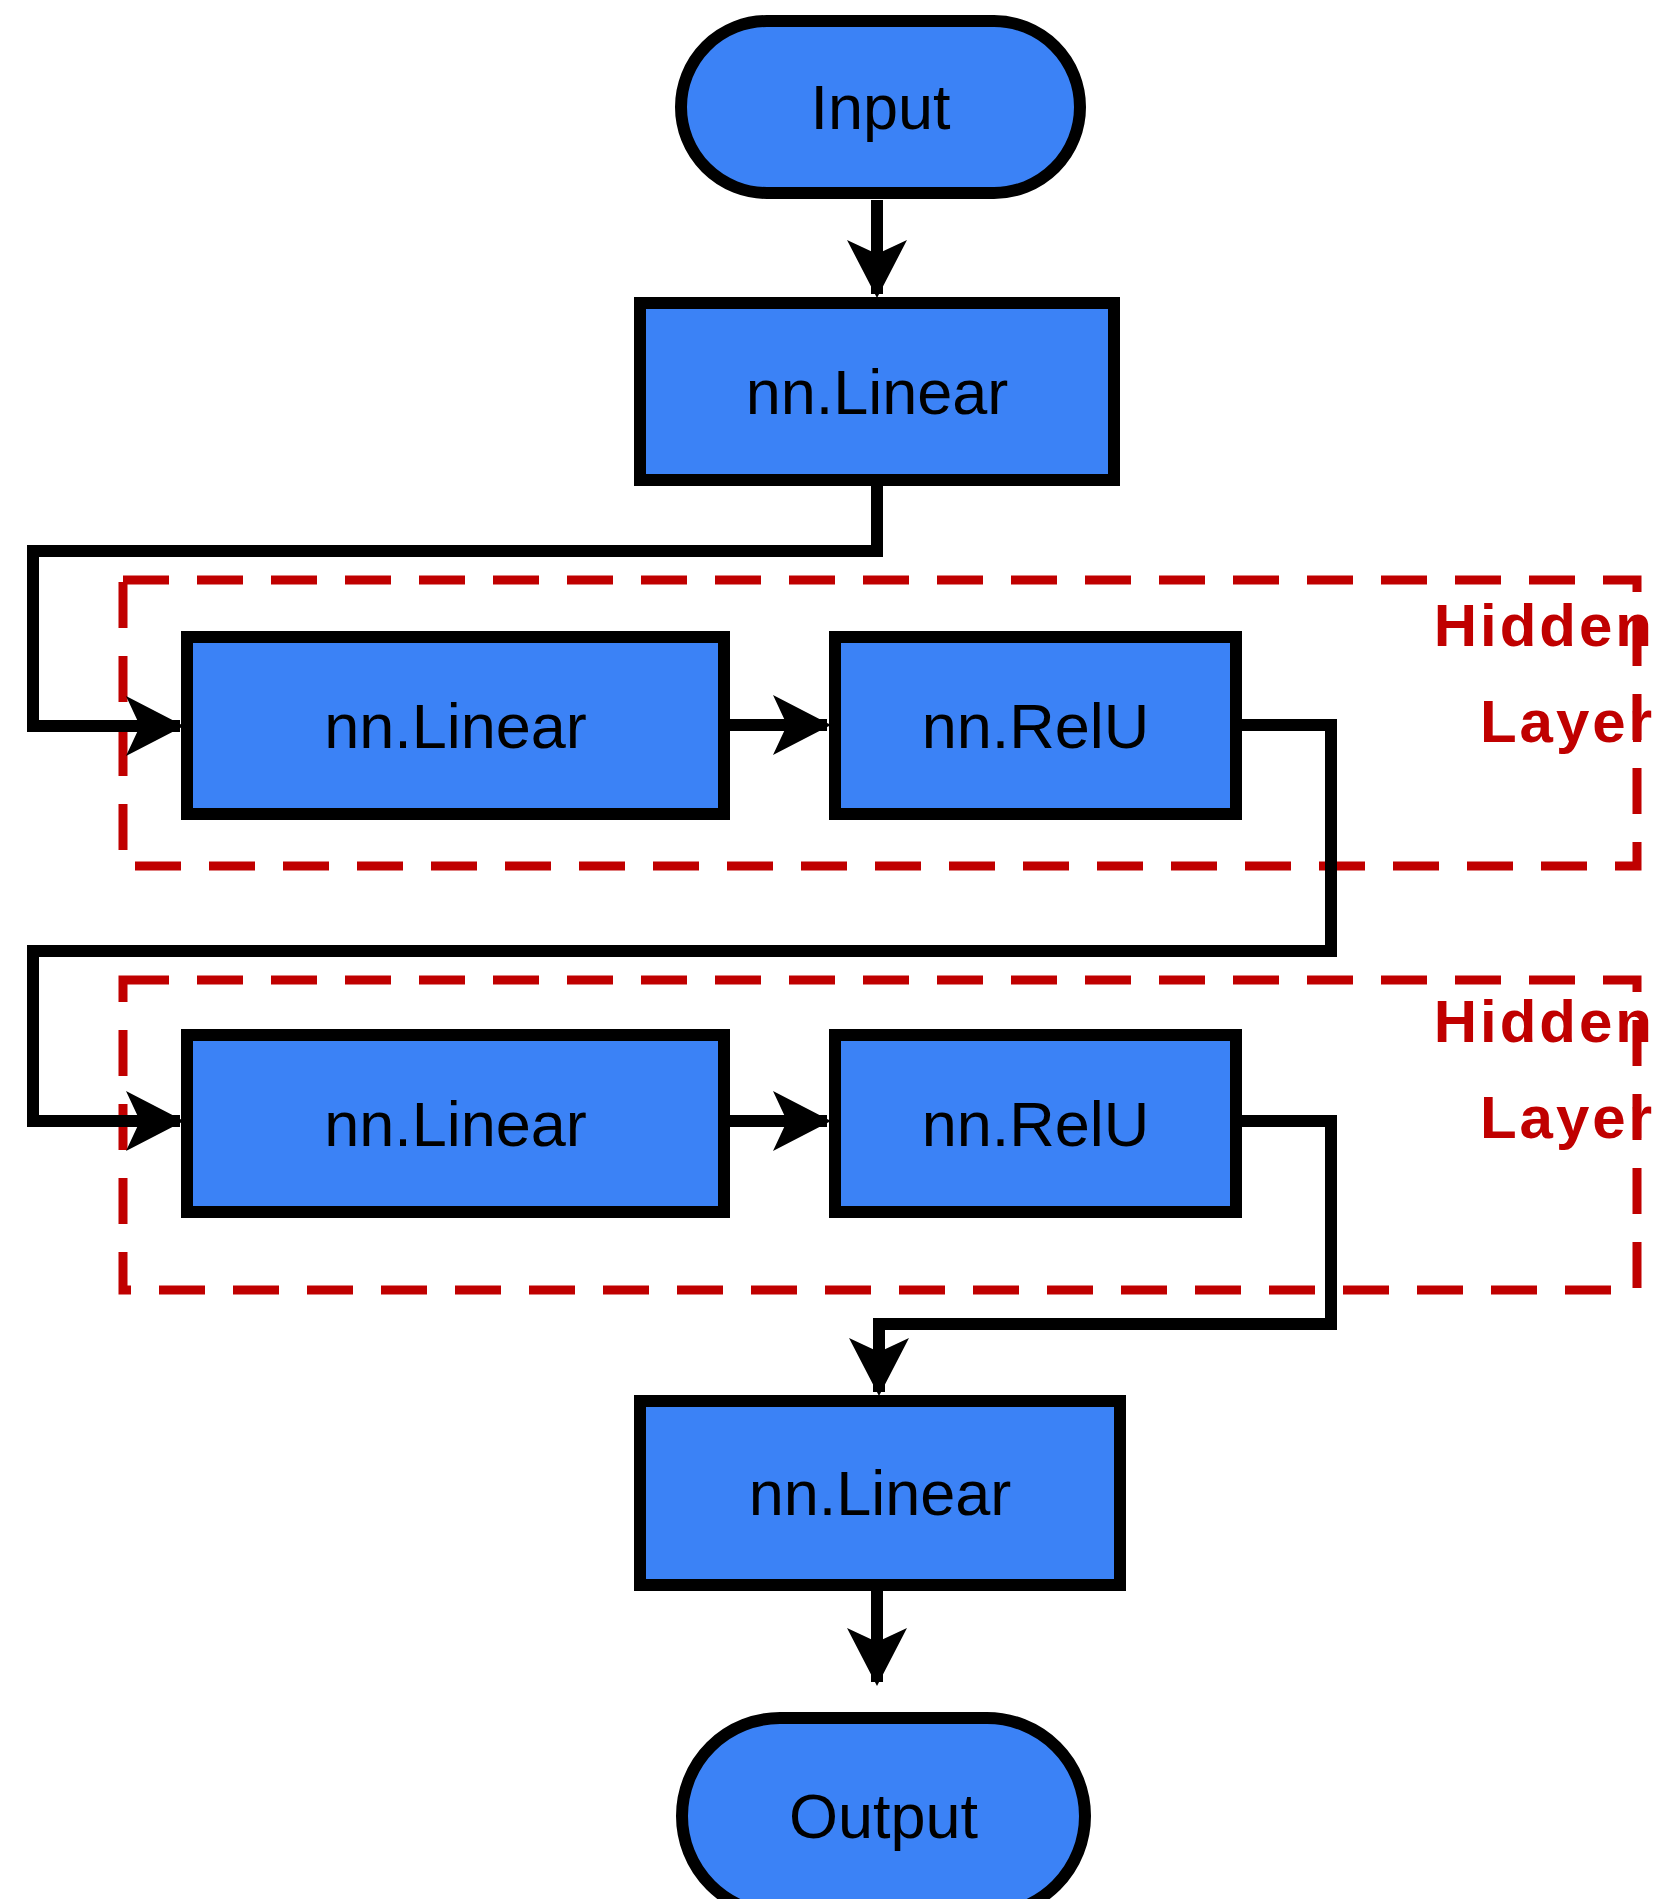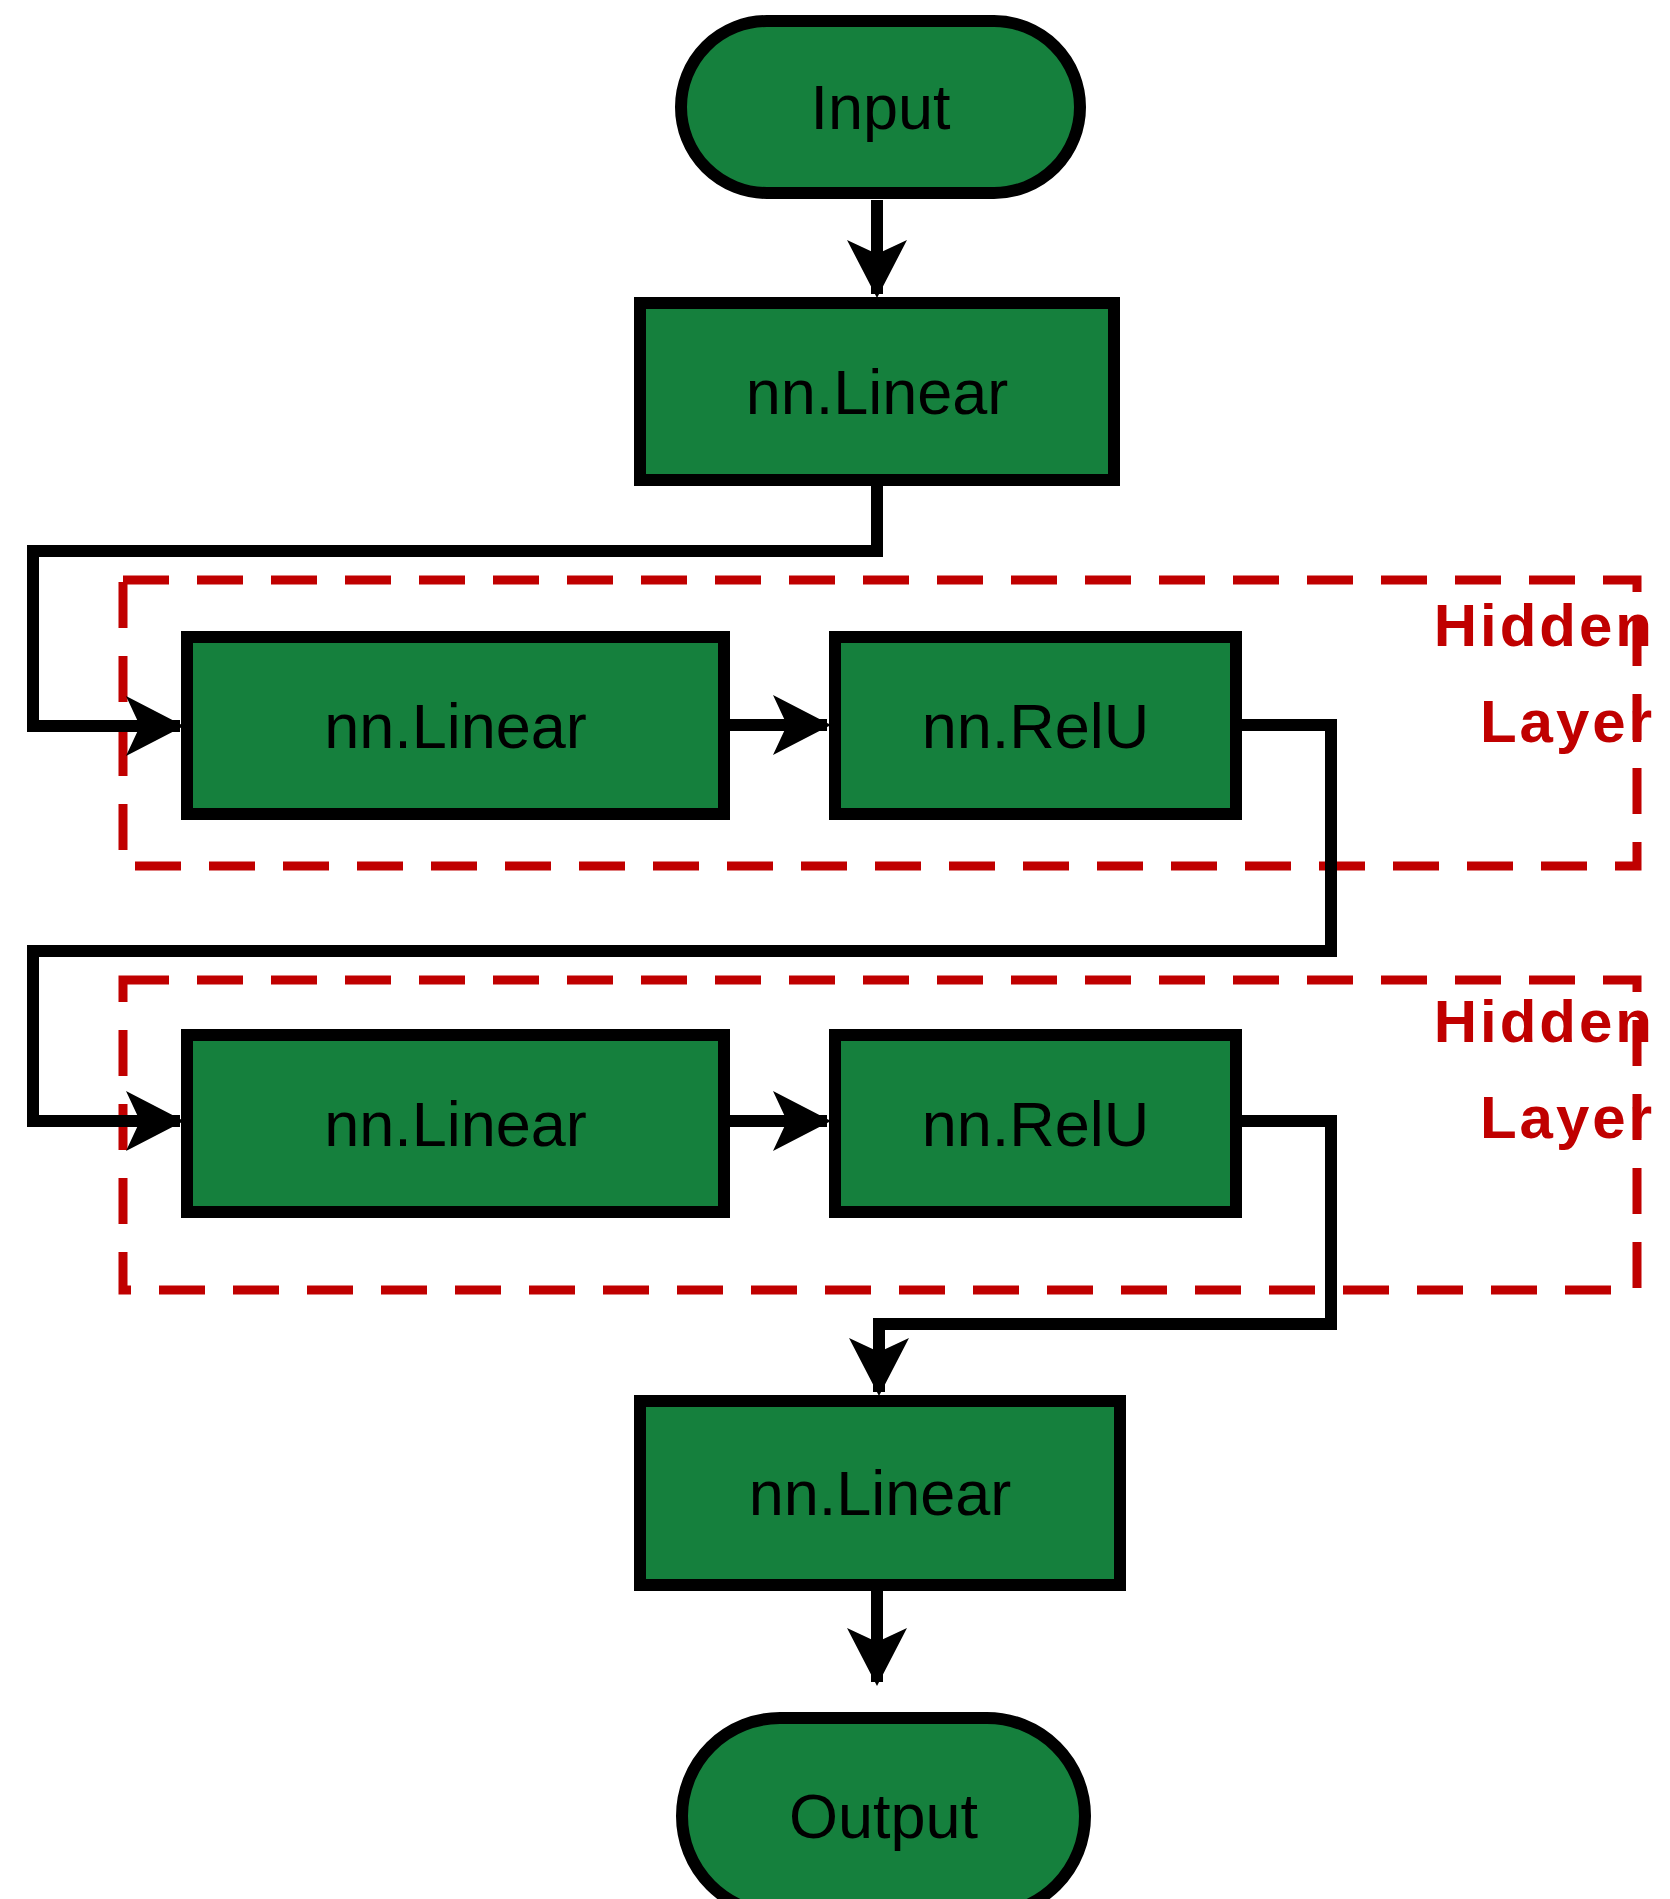--- a/index.html
+++ b/index.html
@@ -9,21 +9,21 @@
     background:var(--background,#fff);
     font-family:"Liberation Sans", sans-serif;
     overflow:hidden;
   }
   svg.layer{position:absolute;left:0;top:0;z-index:1;}
   .flow{fill:none;stroke:#000;stroke-width:12;stroke-linejoin:miter;}
   .dashed{fill:none;stroke:var(--hidden-layer-accent,#c00000);stroke-width:9;stroke-dasharray:46 28;}
   .node{
     position:absolute;z-index:2;
     display:flex;align-items:center;justify-content:center;
-    background:#15803d;border:12px solid #000;box-sizing:border-box;
+    background:#3b82f6;border:12px solid #000;box-sizing:border-box;
     font-size:63px;color:#000;white-space:nowrap;
   }
   .terminal{border-radius:110px;}
   .hidden-caption{
     position:absolute;z-index:2;
     color:var(--hidden-layer-accent,#c00000);
     font-weight:bold;font-size:60px;letter-spacing:3px;
     line-height:96px;text-align:right;
   }
 </style>

